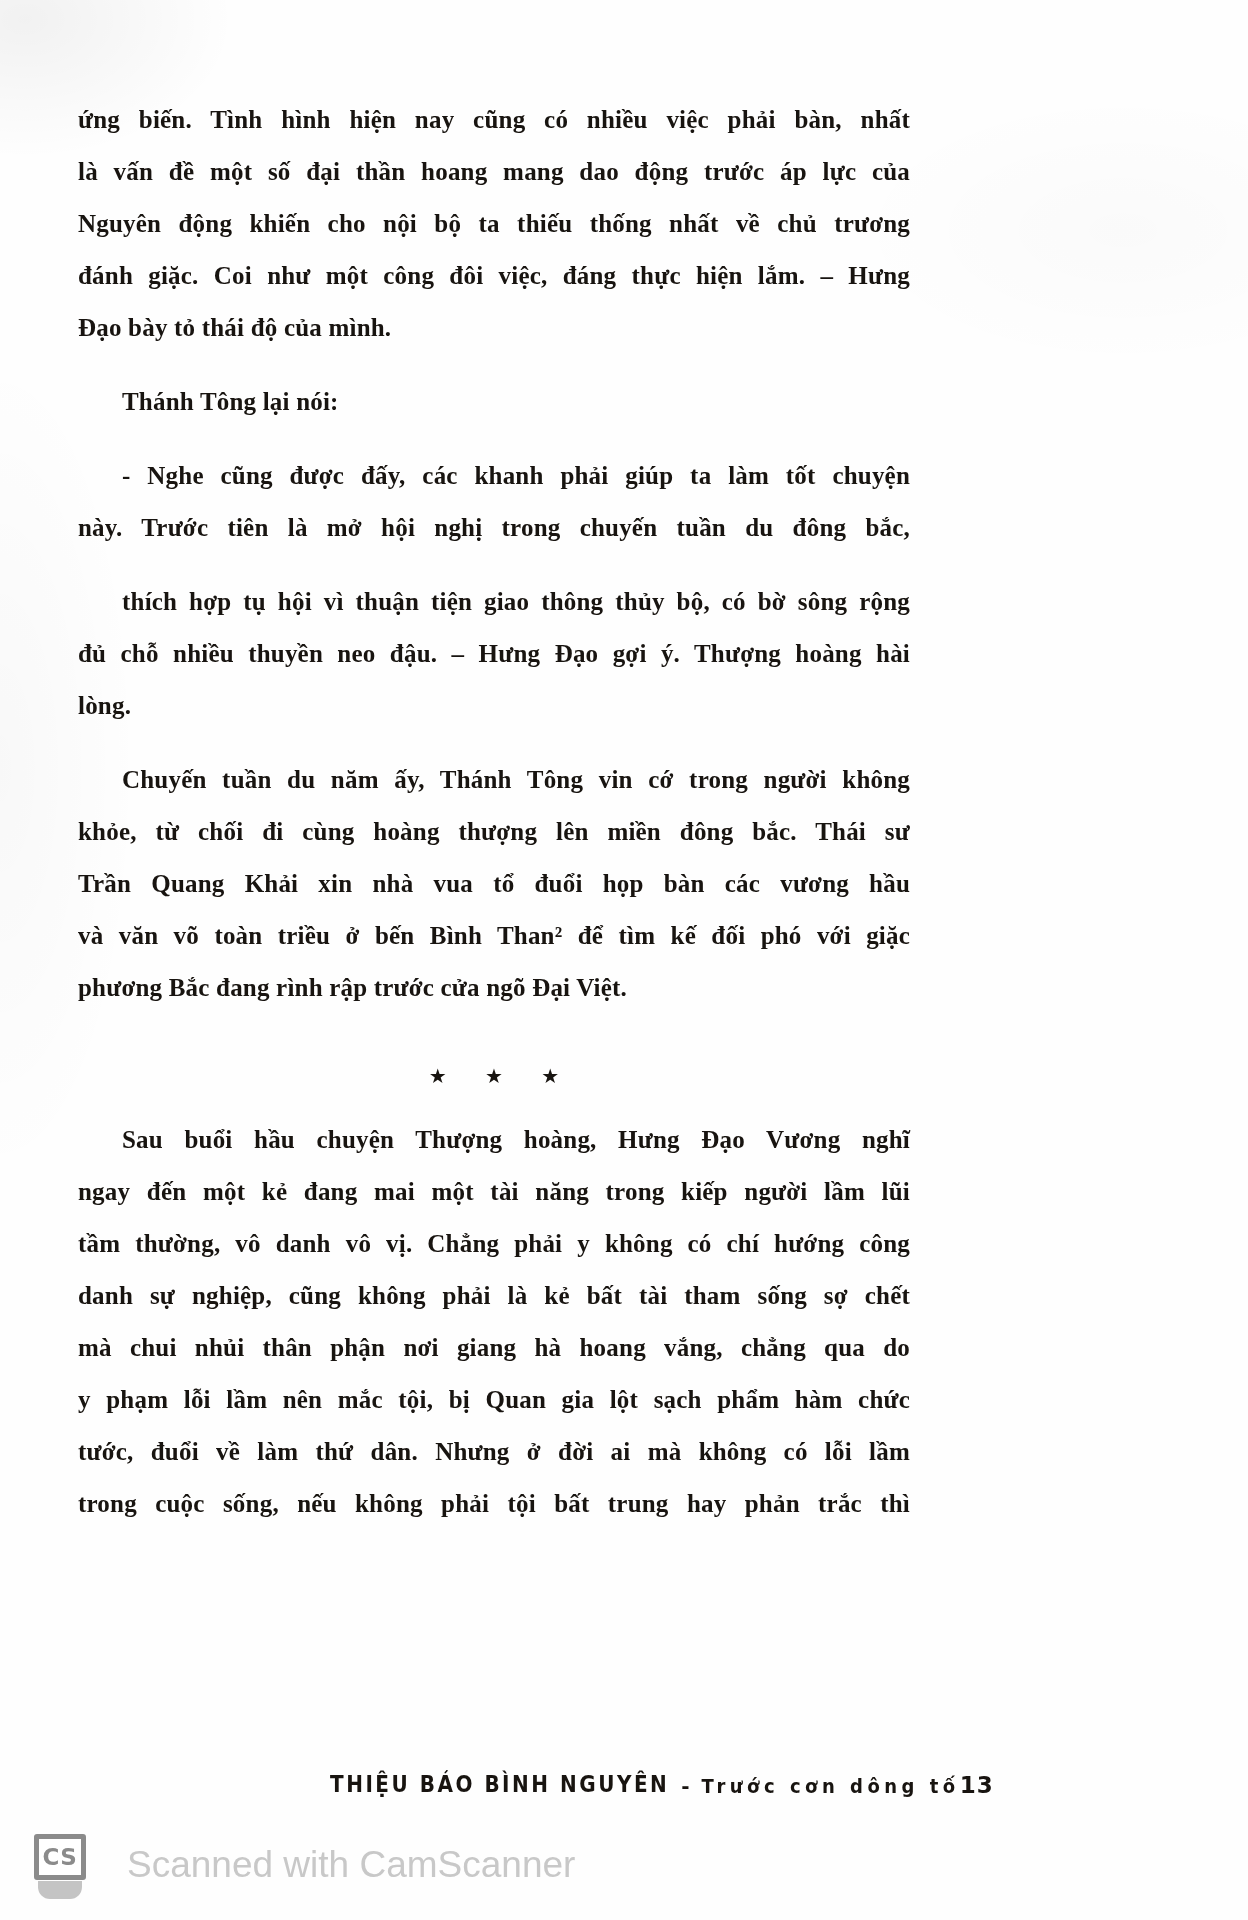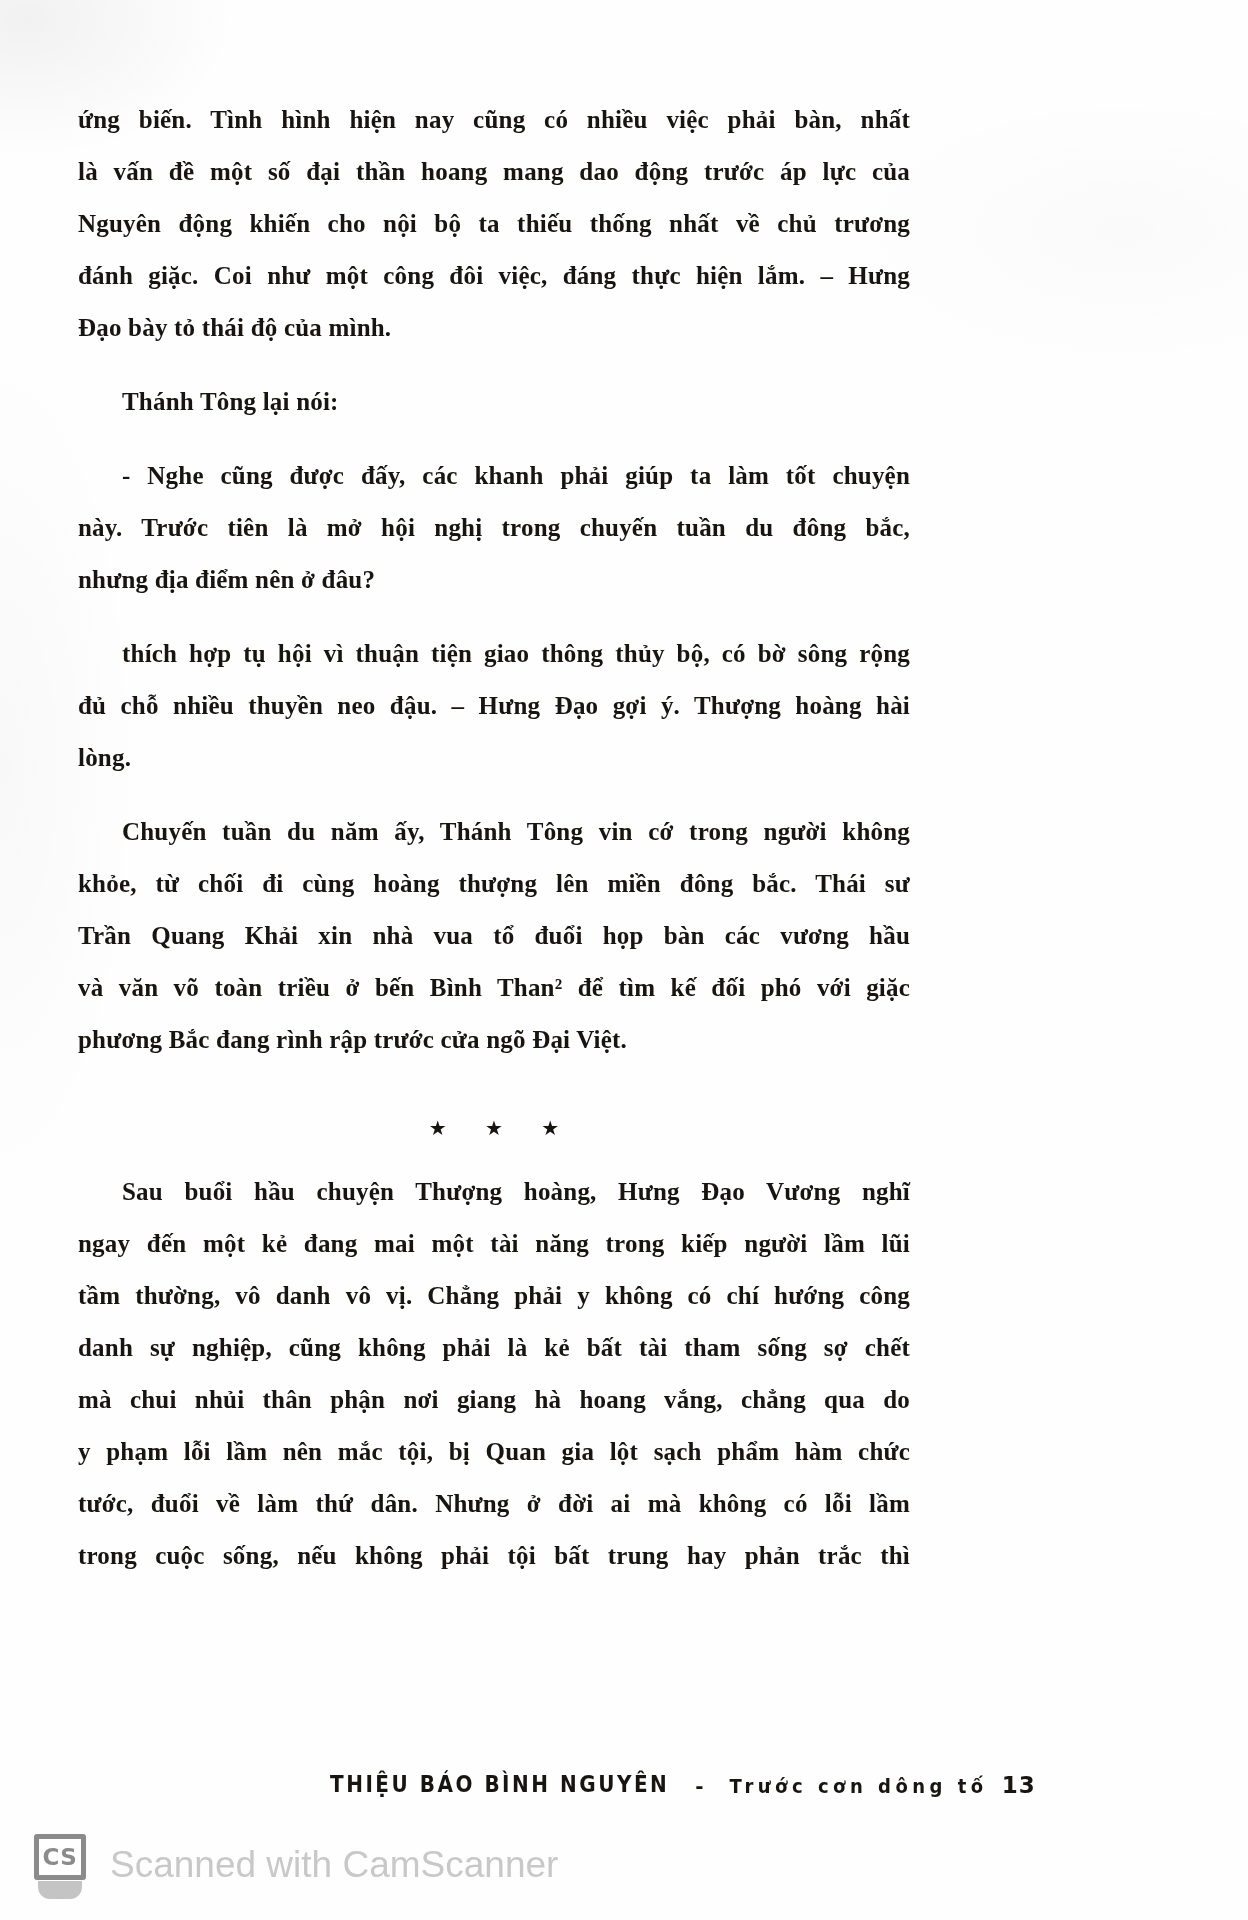--- a/index.html
+++ b/index.html
@@ -42,39 +42,38 @@
     padding-left:16px; 
     font-family:"DejaVu Sans", sans-serif;
     color:var(--ink, #181410);
   }
   .footer{
     position:absolute;
     left:330px;top:1772px;width:580px;
     display:flex;align-items:baseline;
     color:var(--ink, #181410);
     font-family:"DejaVu Sans", sans-serif;
-    gap:14px;
   }
   .footer .book-title{
     font-weight:bold;font-size:20px;letter-spacing:2.5px;
     transform:scaleY(1.12);transform-origin:bottom left;
     white-space:nowrap;
   }
   .footer .dash{font-weight:bold;font-size:20px;margin:0 12px;}
   .footer .chapter-title{
     font-weight:bold;font-size:18px;letter-spacing:4.5px;
     transform:scaleY(1.12);transform-origin:bottom left;
     white-space:nowrap;
   }
   .footer .page-number{
     margin-left:auto;font-weight:bold;font-size:23px;letter-spacing:1px;
   }
   .watermark{
     position:absolute;left:34px;top:1834px;
-    display:flex;align-items:flex-start;gap:24px;
+    display:flex;align-items:flex-start;gap:41px;
   }
   .cs-logo{width:52px;}
   .cs-box{
     box-sizing:border-box;
     width:52px;height:46px;
     border:5px solid var(--logo-gray,#8b8b8b);
     border-radius:3px;
     background:#fff;
     display:flex;align-items:center;justify-content:center;
     font-family:"DejaVu Sans", sans-serif;
@@ -107,21 +106,20 @@
         <div class="line">Nguyên động khiến cho nội bộ ta thiếu thống nhất về chủ trương</div>
         <div class="line">đánh giặc. Coi như một công đôi việc, đáng thực hiện lắm. – Hưng</div>
         <div class="line last-left">Đạo bày tỏ thái độ của mình.</div>
       </div>
       <div class="para indent">
         <div class="line last-left">Thánh Tông lại nói:</div>
       </div>
       <div class="para indent">
         <div class="line">- Nghe cũng được đấy, các khanh phải giúp ta làm tốt chuyện</div>
         <div class="line">này. Trước tiên là mở hội nghị trong chuyến tuần du đông bắc,</div>
-        <div class="line last-left">nhưng địa điểm nên ở đâu?</div>
       </div>
       <div class="para indent">
         <div class="line">thích hợp tụ hội vì thuận tiện giao thông thủy bộ, có bờ sông rộng</div>
         <div class="line">đủ chỗ nhiều thuyền neo đậu. – Hưng Đạo gợi ý. Thượng hoàng hài</div>
         <div class="line last-left">lòng.</div>
       </div>
       <div class="para indent">
         <div class="line">Chuyến tuần du năm ấy, Thánh Tông vin cớ trong người không</div>
         <div class="line">khỏe, từ chối đi cùng hoàng thượng lên miền đông bắc. Thái sư</div>
         <div class="line">Trần Quang Khải xin nhà vua tổ đuổi họp bàn các vương hầu</div>

